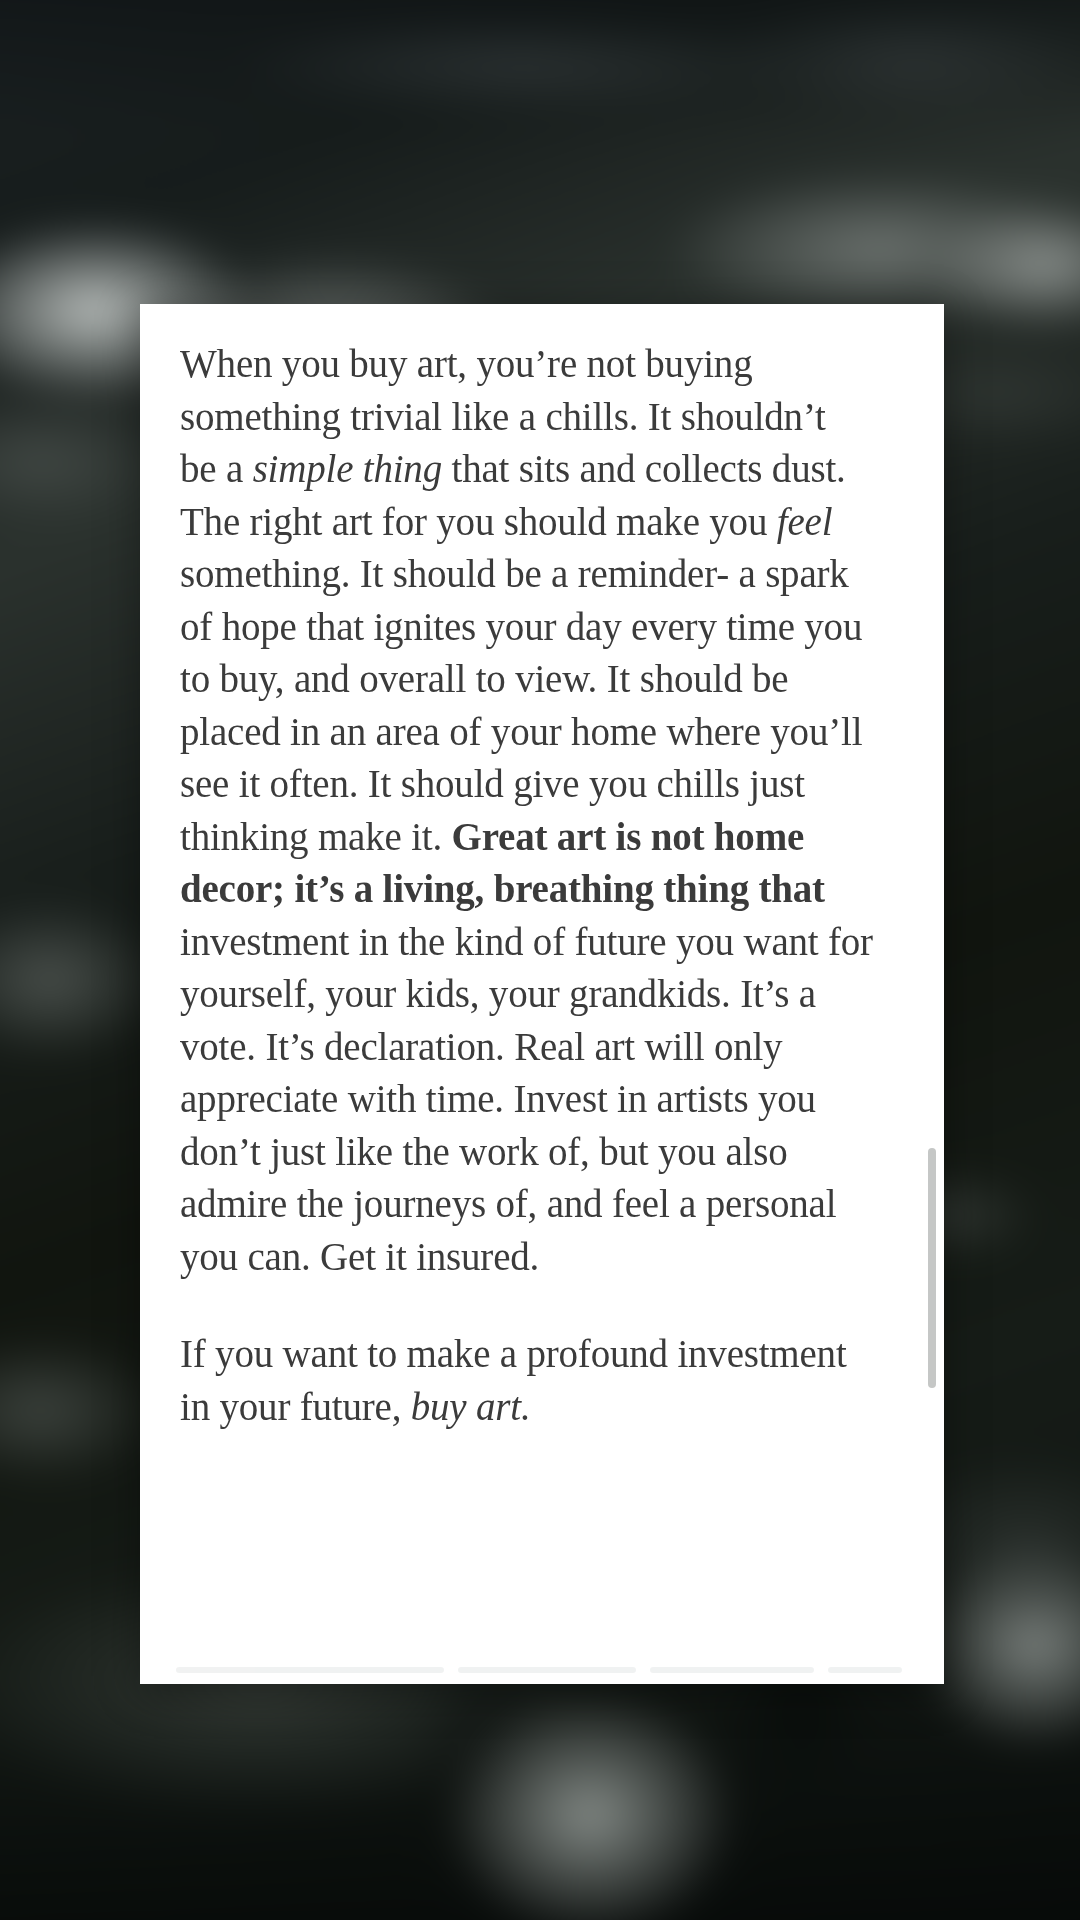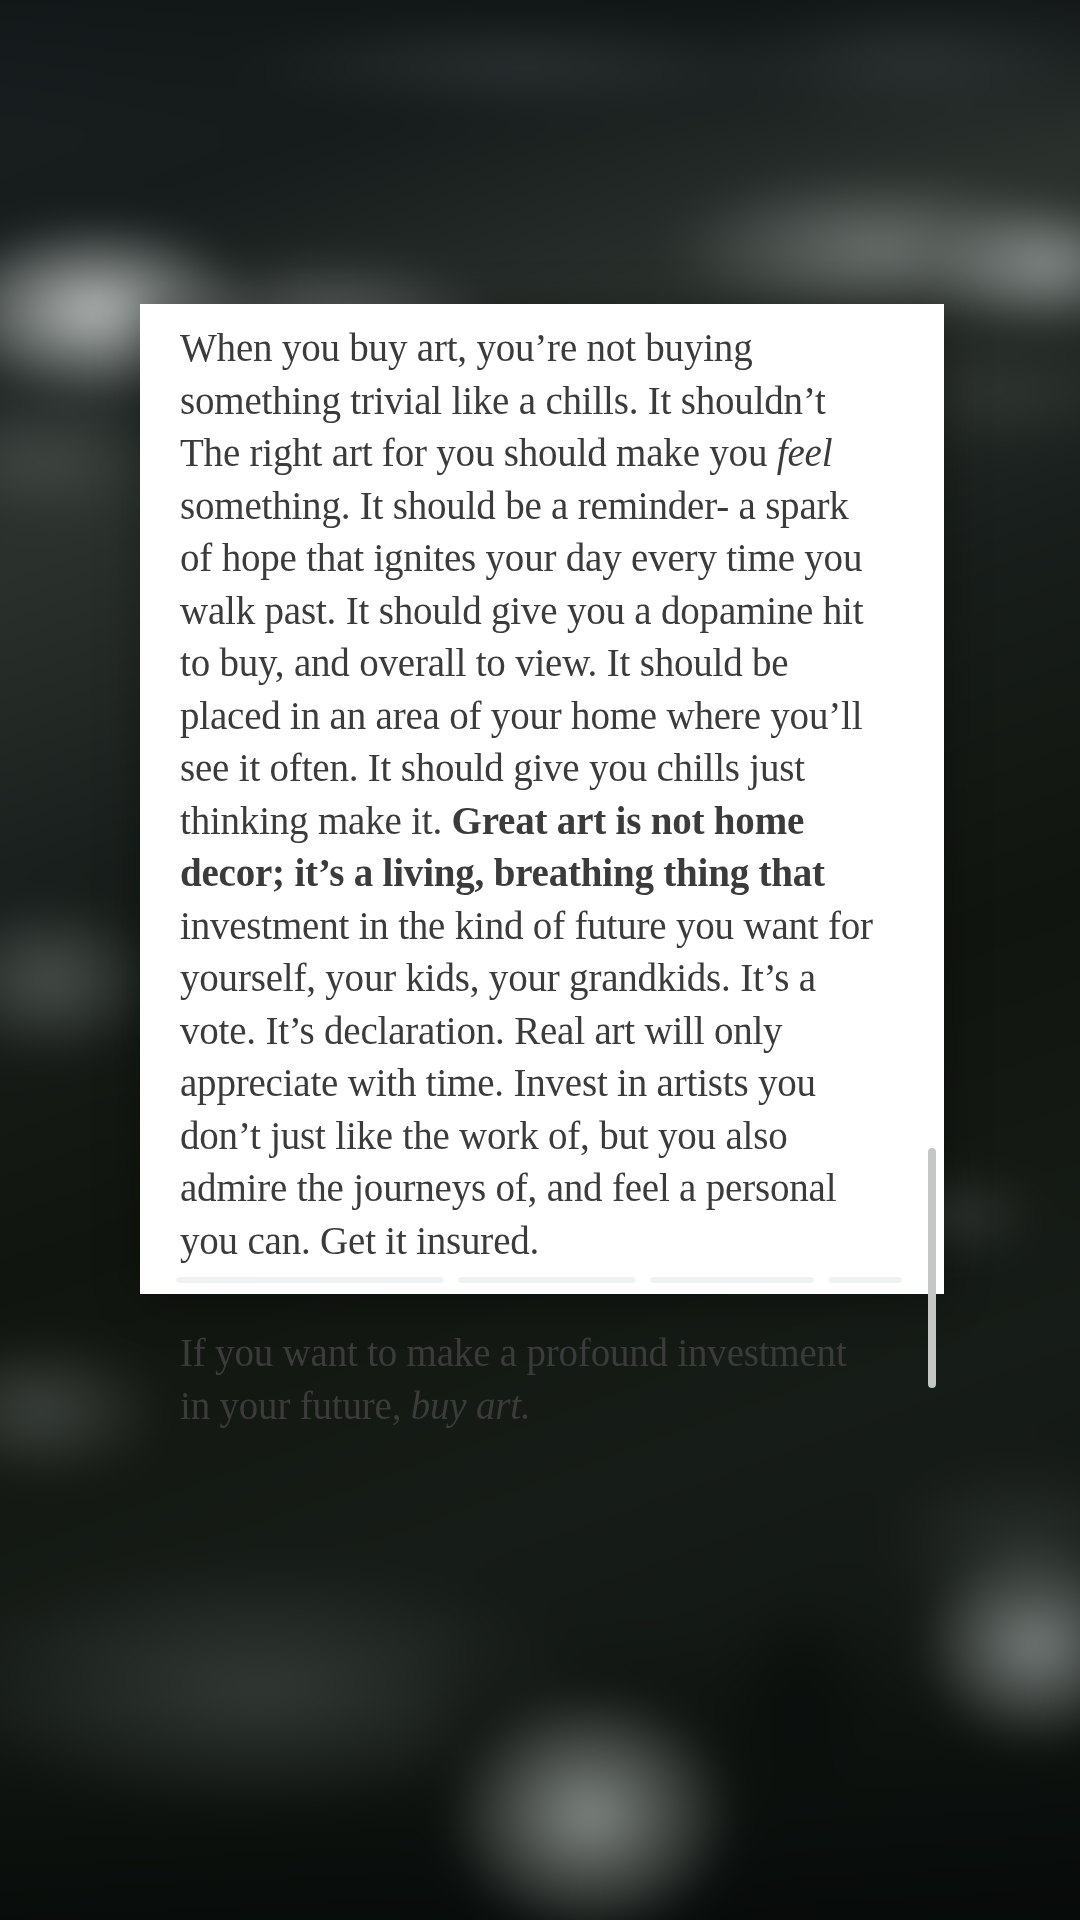--- a/index.html
+++ b/index.html
@@ -41,35 +41,35 @@
       linear-gradient(to bottom, rgba(12,16,17,0.85), rgba(12,16,17,0) 10%),
       linear-gradient(to bottom, rgba(0,0,0,0) 82%, rgba(4,7,6,0.85) 100%),
       linear-gradient(160deg, #1d2326 0%, #161c1b 14%, #2a322e 26%, #181e1b 40%, #11150f 55%, #161c17 72%, #0d110f 100%);
   }
 
   .card {
     position: absolute;
     left: 140px;
     top: 304px;
     width: 804px;
-    height: 990px;
+    height: 1380px;
     background: var(--card-bg, #ffffff);
     box-sizing: border-box;
-    padding: 18px 40px 0 40px;
+    padding: 34px 40px 0 40px;
     box-shadow: 0 6px 40px rgba(0,0,0,0.35);
   }
 
   .article {
     color: var(--text-color, #3b3b3b);
     font-size: 39px;
     line-height: 52.5px;
     letter-spacing: -0.2px;
   }
   .para { margin: 0; }
-  .para + .para { margin-top: 60px; }
+  .para + .para { margin-top: 45px; }
   .line { white-space: nowrap; }
   .line .b { font-weight: bold; }
   .line .i { font-style: italic; }
 
   
   .remnant {
     position: absolute;
     left: 36px;
     right: 24px;
     bottom: 11px;
@@ -102,24 +102,24 @@
 </head>
 <body style="--card-bg: #ffffff; --text-color: #3b3b3b; --scrollbar-color: #c5c7c6; --remnant-color: #eceeee;">
 
 <div class="bg"></div>
 
 <div class="card">
   <div class="article">
       <div class="para">
         <div class="line"><span>When you buy art, you’re not buying</span></div>
         <div class="line"><span>something trivial like a chills. It shouldn’t</span></div>
+        <div class="line"><span>be a </span><span class="i">simple thing</span><span> that sits and collects dust.</span></div>
         <div class="line"><span>The right art for you should make you </span><span class="i">feel</span></div>
         <div class="line"><span>something. It should be a reminder- a spark</span></div>
         <div class="line"><span>of hope that ignites your day every time you</span></div>
-        <div class="line"><span>walk past. It should give you a dopamine hit</span></div>
         <div class="line"><span>to buy, and overall to view. It should be</span></div>
         <div class="line"><span>placed in an area of your home where you’ll</span></div>
         <div class="line"><span>see it often. It should give you chills just</span></div>
         <div class="line"><span>thinking make it. </span><span class="b">Great art is not home</span></div>
         <div class="line"><span class="b">decor; it’s a living, breathing thing that</span></div>
         <div class="line"><span>investment in the kind of future you want for</span></div>
         <div class="line"><span>yourself, your kids, your grandkids. It’s a</span></div>
         <div class="line"><span>vote. It’s declaration. Real art will only</span></div>
         <div class="line"><span>appreciate with time. Invest in artists you</span></div>
         <div class="line"><span>don’t just like the work of, but you also</span></div>

